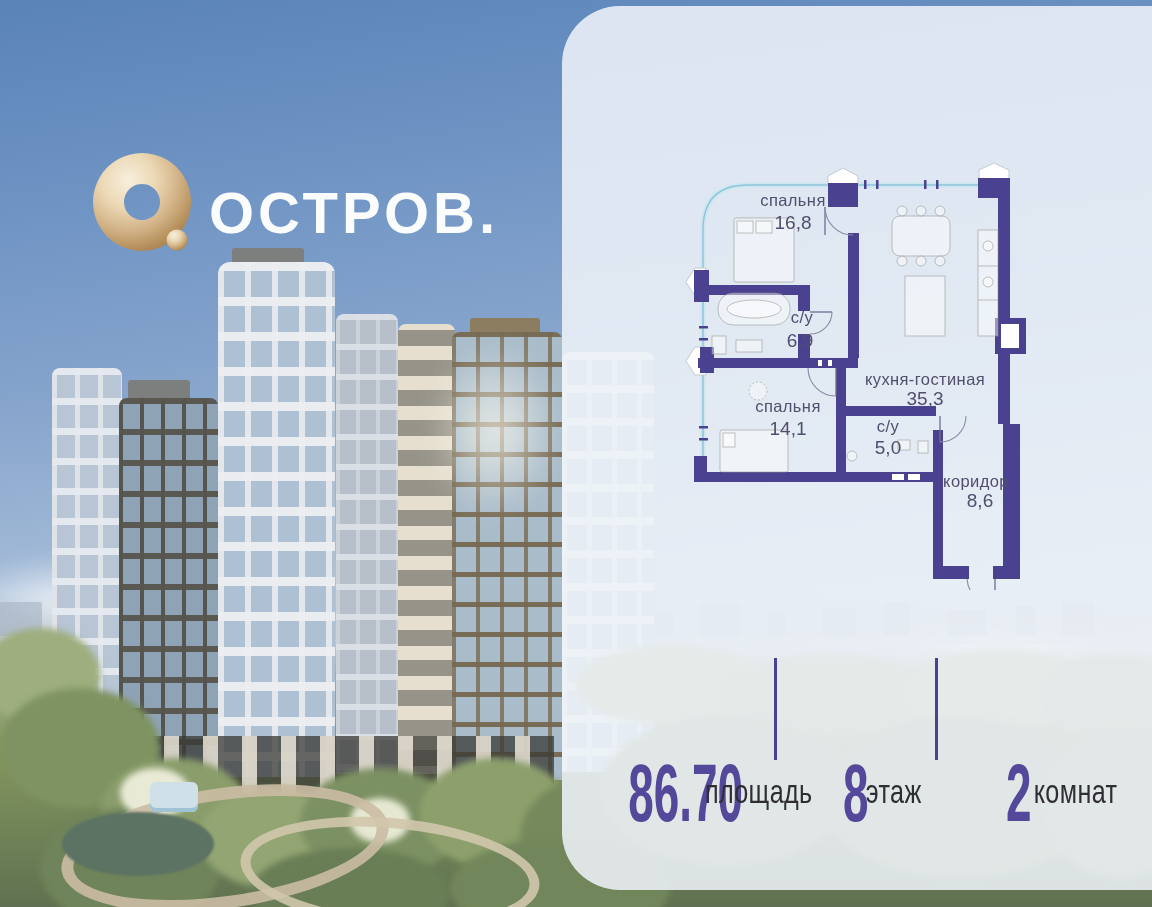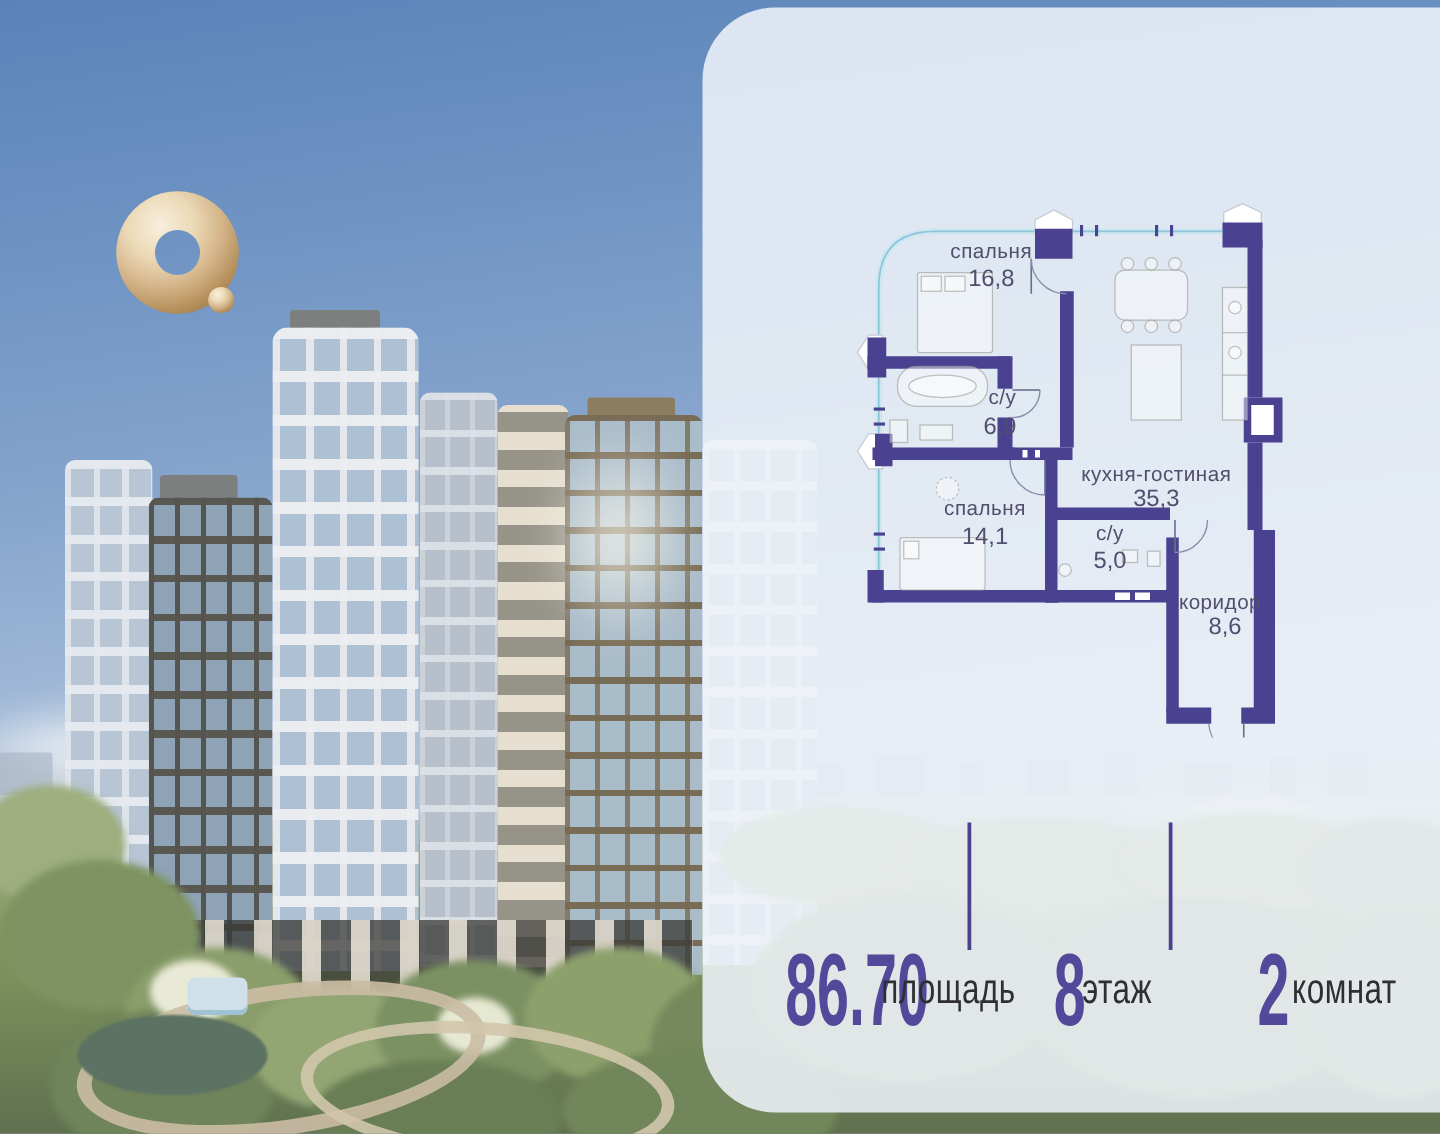--- a/index.html
+++ b/index.html
@@ -294,15 +294,16 @@
           <stop offset="0%" stop-color="#f8efdd"></stop>
           <stop offset="32%" stop-color="#ecd9b6"></stop>
           <stop offset="58%" stop-color="#d5b68b"></stop>
           <stop offset="80%" stop-color="#b8935f"></stop>
           <stop offset="100%" stop-color="#97744a"></stop>
         </radialGradient>
       </defs>
       <path fill="url(#gold)" fill-rule="evenodd" d="M 54 5 a 49 49 0 1 0 0.0001 0 Z M 54 36 a 18 18 0 1 1 -0.0001 0 Z"></path>
       <circle cx="89" cy="92" r="10.5" fill="url(#gold)"></circle>
     </svg>
+    <div class="wordmark">ОСТРОВ.</div>
   </div>
 
 </div>
 
 </body></html>

